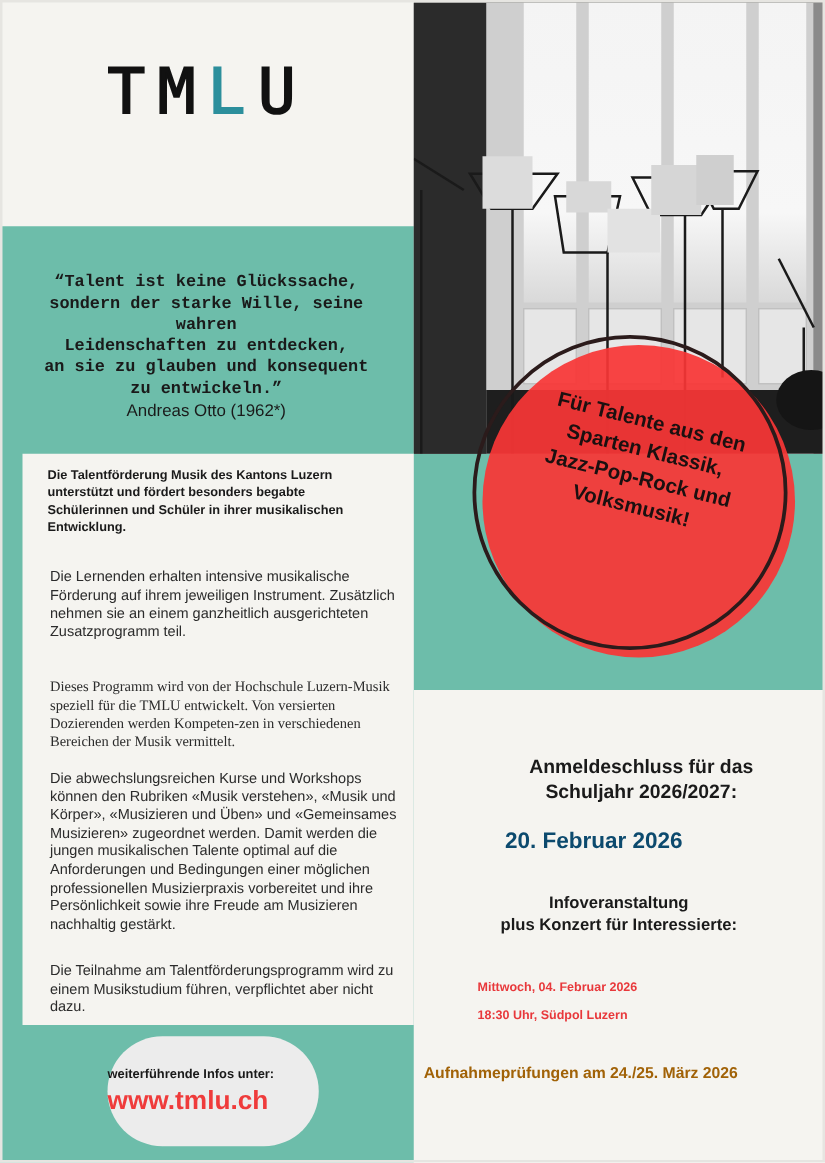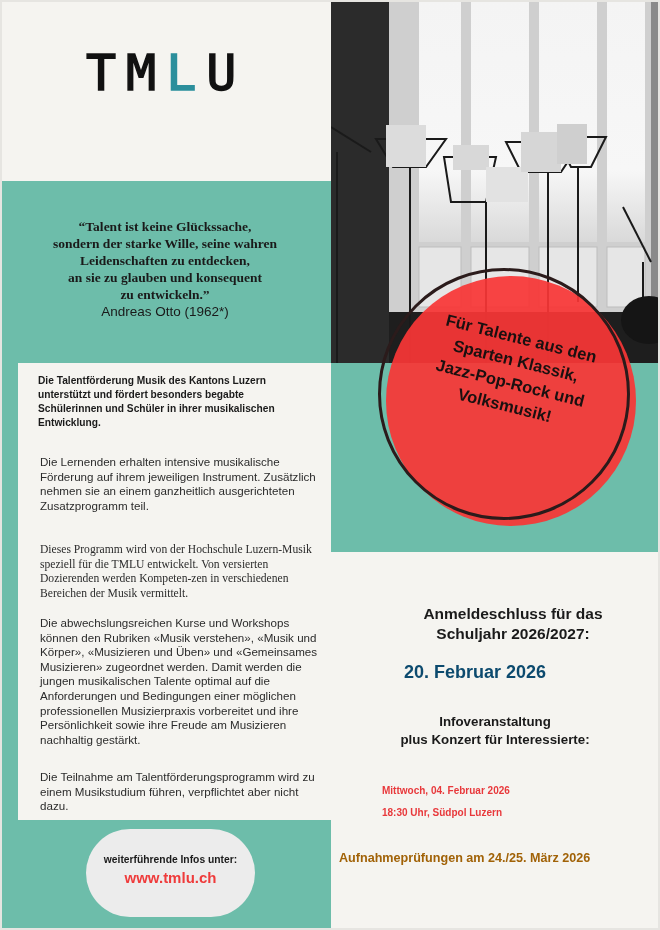--- a/index.html
+++ b/index.html
@@ -19,21 +19,21 @@
   
   #logo { left: 86px; top: 50px; width: 180px; }
   #logo-mark { display: flex; gap: 0; font-family: "DejaVu Sans Mono", monospace; font-size: 50px; line-height: 46px; letter-spacing: 10px; font-weight: normal; }
   #logo-mark span { display: inline-block; }
   .logo-letter { color: #111; -webkit-text-stroke: 1.5px #111; }
   .logo-letter.accent { color: #2c8f9c; -webkit-text-stroke: 1.5px #2c8f9c; }
   #logo-sub { margin-top: 6px; font-family: "Liberation Sans", sans-serif; font-size: 15px; line-height: 19px; color: #2a2a2a; }
 
   
   #quote { left: 20px; top: 218px; width: 290px; text-align: center; }
-  #quote-text { font-family: Liberation Serif, serif; font-weight: bold; font-size: 13.5px; line-height: 17px; color: #1a1a1a; white-space: pre-line; }
+  #quote-text { font-family: Liberation Mono, monospace; font-weight: bold; font-size: 13.5px; line-height: 17px; color: #1a1a1a; white-space: pre-line; }
   #quote-author { font-family: "Liberation Sans", sans-serif; font-size: 13.5px; line-height: 17px; color: #1a1a1a; }
 
   
   #photo { left: 331px; top: 2px; width: 329px; height: 361px; overflow: hidden; background: #2a2a2a; }
 
   
   #badge { left: 378px; top: 268px; width: 262px; height: 262px; }
   #badge-fill { position: absolute; left: 8px; top: 8px; width: 250px; height: 250px; border-radius: 50%; background: rgba(247, 54, 54, 0.93); }
   #badge-ring { position: absolute; left: 0; top: 0; width: 252px; height: 252px; border-radius: 50%; border: 3px solid #2b1b1b; box-sizing: border-box; }
   #badge-text { position: absolute; left: 30px; top: 58px; width: 210px; text-align: center; transform: rotate(14deg); transform-origin: 50% 50%;
@@ -42,23 +42,23 @@
   
   #textbox { left: 18px; top: 363px; width: 313px; height: 457px; background: #f5f4f0; }
   #intro { left: 38px; top: 374px; width: 260px; font-family: "Liberation Sans", sans-serif; font-weight: bold; font-size: 10.2px; line-height: 14px; color: #1a1a1a; }
   .para { left: 40px; width: 282px; font-family: "Liberation Sans", sans-serif; font-size: 11.6px; line-height: 14.6px; color: #2b2b2b; }
   #p1 { top: 455px; }
   #p2 { top: 543px; font-family: Liberation Serif, serif; }
   #p3 { top: 616px; }
   #p4 { top: 770px; }
 
   
-  #pill { left: 86px; top: 829px; width: 169px; height: 88px; border-radius: 44px; background: #ececec; text-align: center; }
+  #pill { left: 86px; top: 829px; width: 169px; height: 88px; border-radius: 44px; background: #ececec; }
   #pill-label { margin-top: 25px; font-family: "Liberation Sans", sans-serif; font-weight: bold; font-size: 10.3px; color: #1a1a1a; }
-  #pill-link { margin-top: 4px; font-family: "Liberation Sans", sans-serif; font-weight: bold; font-size: 15px; color: #ef3b3b; text-decoration: none; display: inline-block; }
+  #pill-link { margin-top: 4px; font-family: "Liberation Sans", sans-serif; font-weight: bold; font-size: 21px; color: #ef3b3b; text-decoration: none; display: inline-block; }
 
   
   .rt { font-family: "Liberation Sans", sans-serif; text-align: center; }
   #deadline-label { left: 363px; top: 604px; width: 300px; font-weight: bold; font-size: 15.5px; line-height: 20px; color: #1a1a1a; white-space: pre-line; }
   #deadline-date { left: 345px; top: 661px; width: 260px; font-weight: bold; font-size: 18px; line-height: 22px; color: #0c4a6e; }
   #event-label { left: 345px; top: 713px; width: 300px; font-weight: bold; font-size: 13.3px; line-height: 18px; color: #1a1a1a; white-space: pre-line; }
   #event-date { left: 382px; top: 780px; width: 260px; text-align: left; font-weight: bold; font-size: 10px; line-height: 22px; color: #e8383b; white-space: pre-line; }
   #exam { left: 339px; top: 850px; width: 300px; text-align: left; font-weight: bold; font-size: 12.6px; line-height: 16px; color: #a16207; }
 
   #frame { left: 0; top: 0; width: 660px; height: 930px; box-sizing: border-box; border: 2px solid #e6e5e1; pointer-events: none; }

